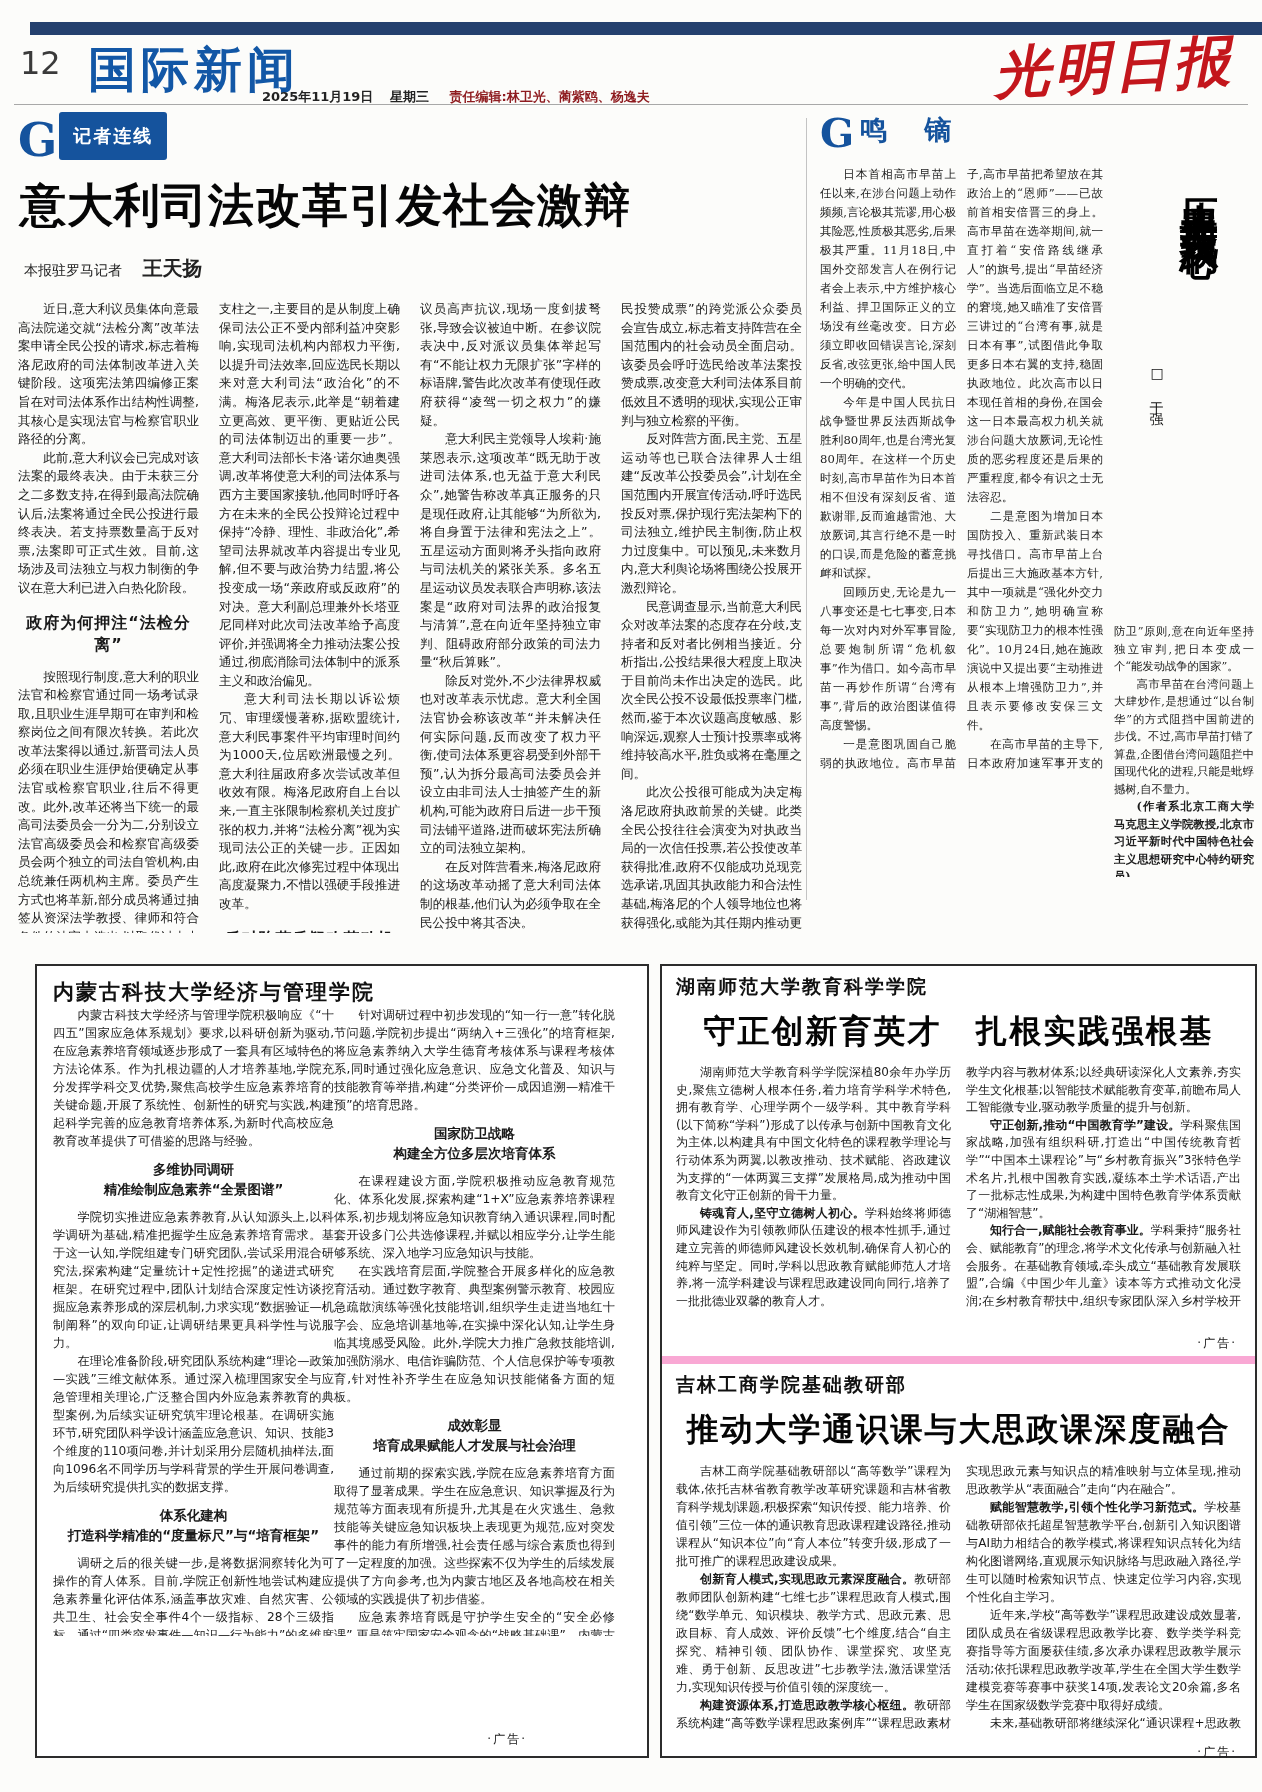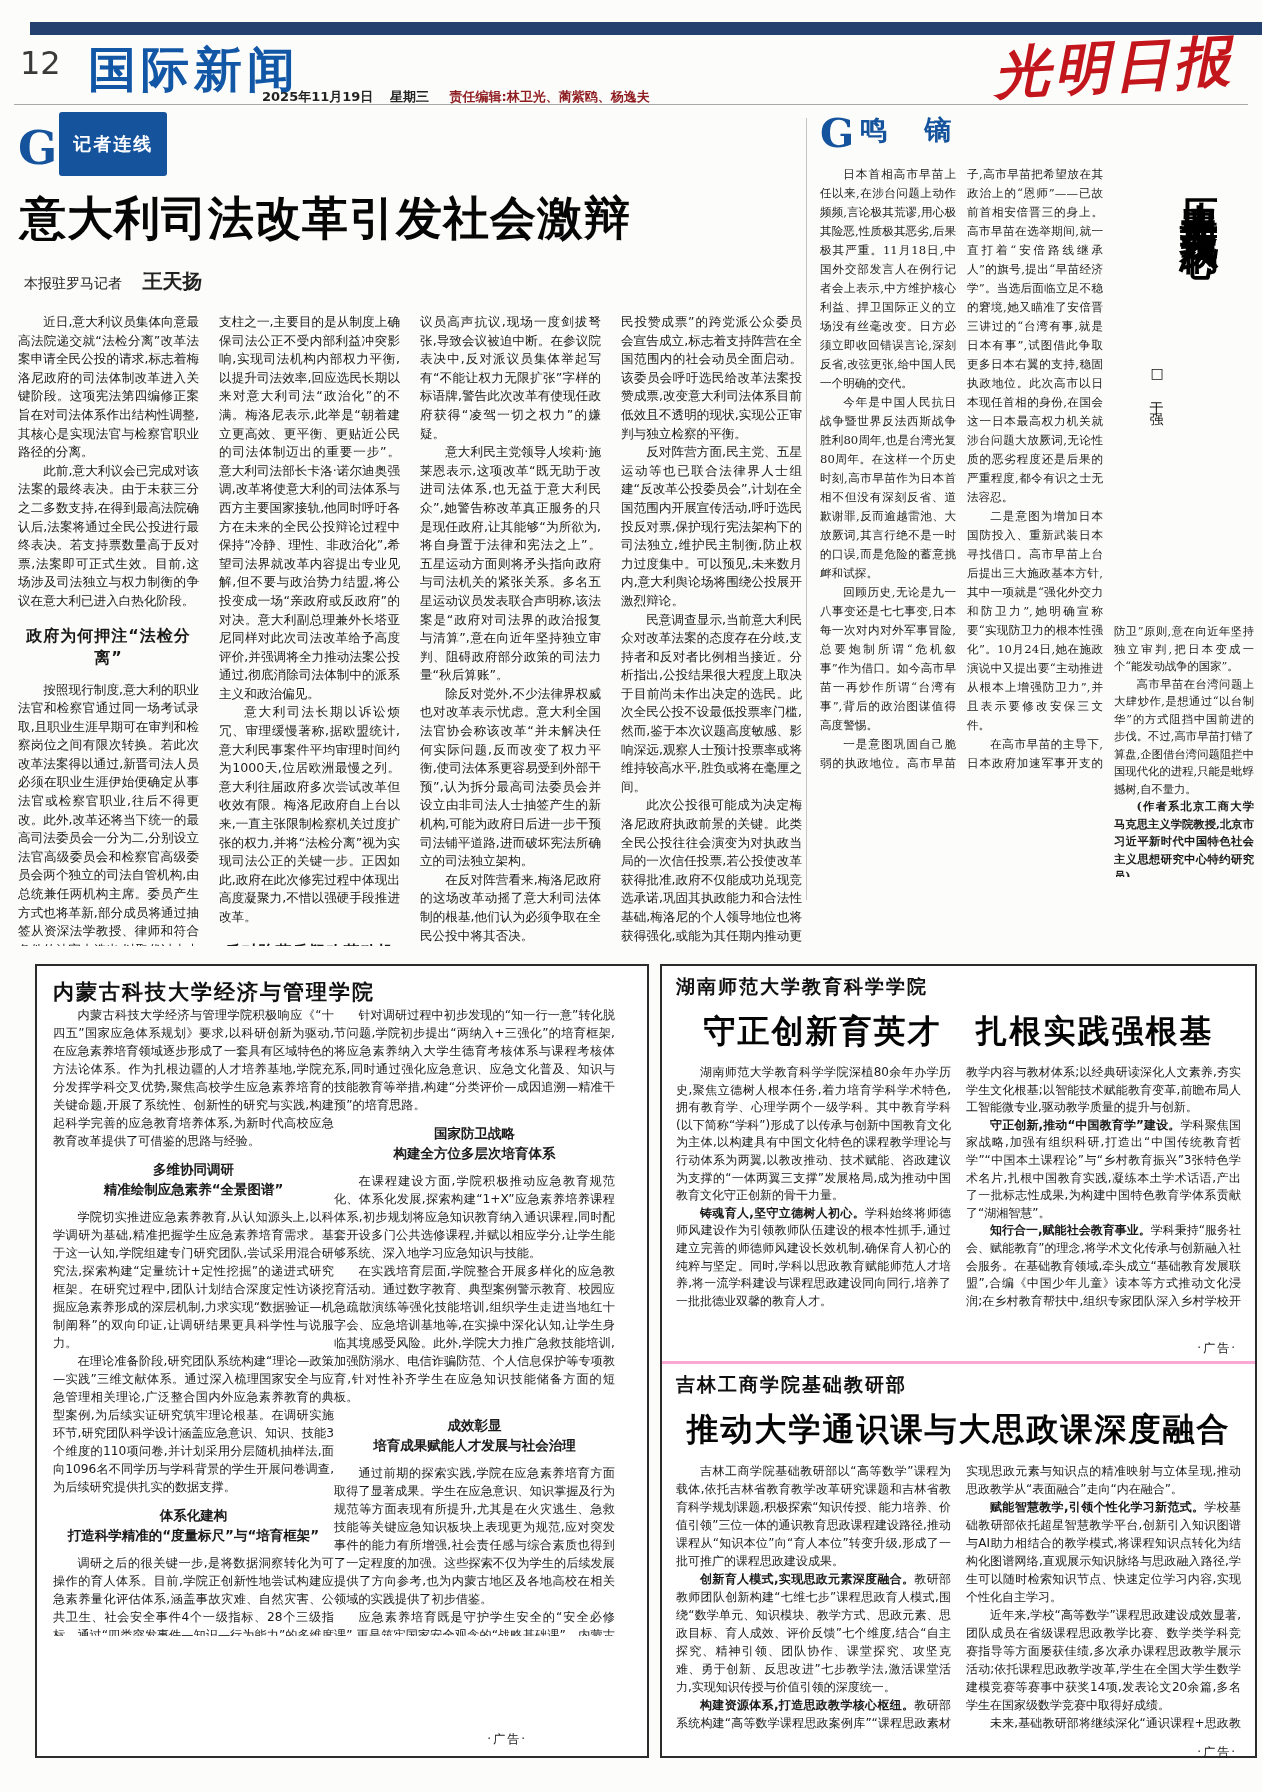--- a/index.html
+++ b/index.html
@@ -13,21 +13,21 @@
   .dateline .wd{margin-left:12px;}
   .dateline .editors{color:#8e1b1f;margin-left:16px;}
   .masthead{position:absolute;right:28px;top:30px;font-size:56px;color:#c3161c;font-weight:700;font-style:italic;
             font-family:"DejaVu Serif","Liberation Serif",serif;transform:rotate(-3deg);letter-spacing:4px;}
   .hrule{position:absolute;left:14px;right:14px;top:104px;height:1px;background:#a8a8a8;}
 
   
   .article{position:absolute;left:18px;top:112px;width:784px;}
   .glogo{font-family:"DejaVu Serif",serif;font-weight:bold;color:#15539d;font-size:46px;line-height:1;}
   .kbadge{display:inline-block;background:#15539d;color:#fff;font-size:18px;font-weight:700;
-          padding:20px 14px;border-radius:3px;vertical-align:14px;margin-left:2px;letter-spacing:2px;}
+          padding:12px 14px;border-radius:3px;vertical-align:14px;margin-left:2px;letter-spacing:2px;}
   .headline{font-size:46px;font-weight:900;letter-spacing:1px;margin:12px 0 0 2px;color:#060606;}
   .byline{margin:18px 0 0 6px;font-size:14px;color:#222;}
   .bname{font-size:20px;font-weight:700;font-family:"DejaVu Serif",serif;margin-left:16px;}
   .cols{display:flex;}
   .main-cols{margin-top:18px;gap:20px;align-items:flex-end;}
   .main-cols .col{width:181px;height:633px;overflow:hidden;font-size:12.6px;line-height:18.6px;text-align:justify;color:#1a1a1a;}
   .para{margin:0;text-indent:2em;text-align:justify;}
   .noind{text-indent:0;}
   .subhead{font-weight:bold;text-align:center;}
   .main-cols .subhead{font-size:16px;line-height:22px;margin:14px 0 12px;letter-spacing:1px;}
@@ -46,21 +46,21 @@
           font-family:"DejaVu Serif",serif;letter-spacing:5px;color:#000;}
   .vauthor{position:absolute;top:200px;right:96px;writing-mode:vertical-rl;font-size:14px;letter-spacing:10px;
            font-family:"DejaVu Serif",serif;color:#111;}
   .mtail{position:absolute;left:0;top:458px;width:140px;height:254px;overflow:hidden;font-size:11.3px;line-height:17.5px;}
 
   
   .adbox{position:absolute;border:2px solid #2c2c2c;background:#fff;box-sizing:border-box;}
   .adleft{left:35px;top:964px;width:614px;height:794px;padding:0 16px;}
   .adright{left:660px;top:964px;width:597px;height:794px;}
   .adsec{position:relative;padding:0 14px;box-sizing:border-box;}
-  .adtop{height:390px;border-bottom:3px solid #f9a8d4;}
+  .adtop{height:390px;border-bottom:8px solid #f9a8d4;}
   .adbottom{height:397px;}
   .adkicker{font-size:21px;font-weight:800;margin-top:12px;letter-spacing:2px;color:#111;}
   .adheadline{font-size:33px;font-weight:900;text-align:center;margin:16px 0 14px;letter-spacing:2px;color:#050505;}
   .ad-cols{gap:0;}
   .ad-cols .col{width:281px;height:630px;overflow:hidden;font-size:12.2px;line-height:18px;text-align:justify;color:#1b1b1b;}
   .ad-cols .subhead{font-size:13.5px;line-height:20px;margin:9px 0;}
   .adtop .adkicker,.adbottom .adkicker{font-size:19px;margin-top:8px;}
   .adtop .adheadline,.adbottom .adheadline{font-size:32px;margin:10px 0 10px;}
   .adtop .ad-cols{gap:15px;}
   .adtop .ad-cols .col{width:275px;height:247px;font-size:12px;line-height:17.6px;}

